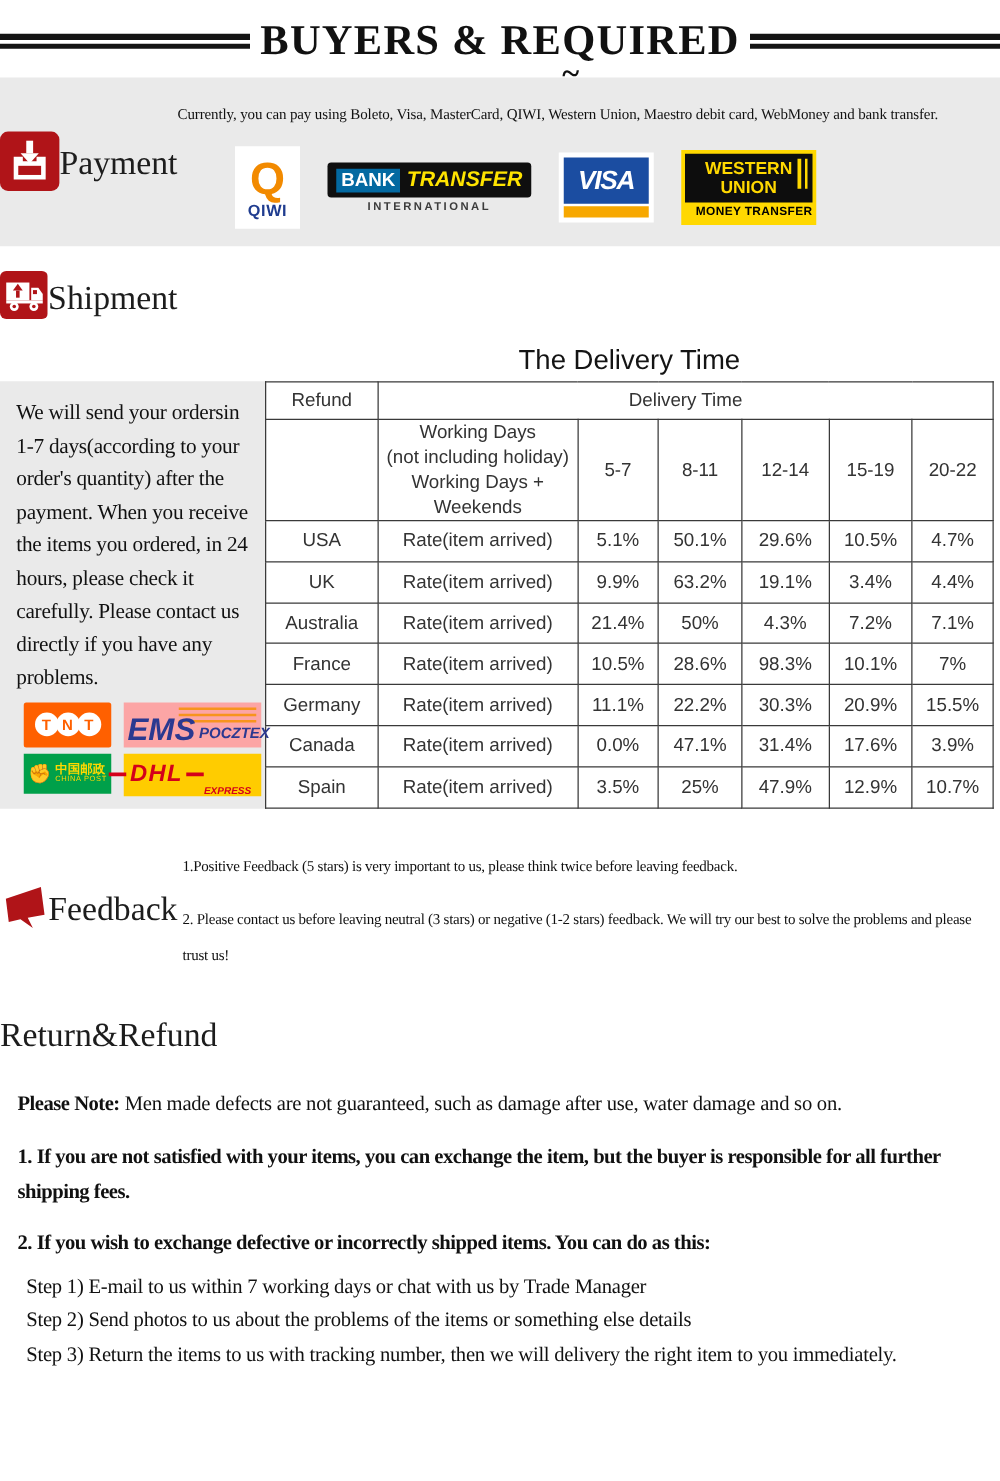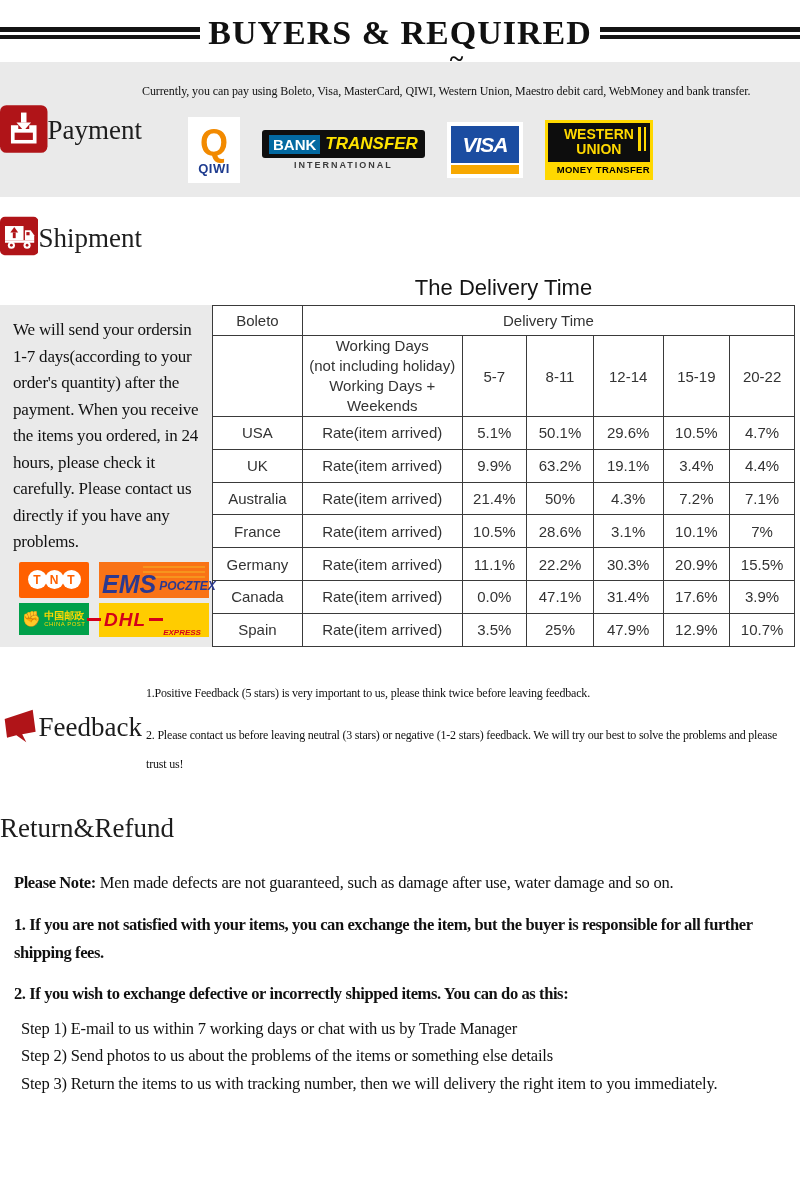--- a/index.html
+++ b/index.html
@@ -39,21 +39,21 @@
 
   
   .ship-head { margin-top:12px; position:relative; height:96px; }
   .tbl-title { position:absolute; left:212px; width:583px; bottom:4px; text-align:center; font-family:"Liberation Sans","DejaVu Sans",sans-serif; font-size:22px; font-weight:400; color:#141414; }
   .ship-body { display:flex; align-items:stretch; }
   .ship-note { width:212px; background:#eaeaea; padding:12px 4px 8px 13px; display:flex; flex-direction:column; }
   .ship-note p { font-size:17px; line-height:26.5px; color:#111; letter-spacing:-0.2px; }
   .carriers { margin-top:auto; display:grid; grid-template-columns:72px 112px; gap:5px 8px; padding:6px 0 2px 6px; }
   .logo-tnt { width:70px; height:36px; background:#ff6000; border-radius:2px; display:flex; align-items:center; justify-content:center; }
   .tnt-c { width:19px; height:19px; background:#fff; border-radius:50%; color:#ff6000; font-family:"Liberation Sans",sans-serif; font-weight:bold; font-size:12px; display:flex; align-items:center; justify-content:center; margin:0 -1px; }
-  .logo-ems { width:110px; height:36px; background:#f97316; position:relative; display:flex; align-items:flex-end; padding:2px 3px; font-family:"Liberation Sans",sans-serif; }
+  .logo-ems { width:110px; height:36px; background:#fca5a5; position:relative; display:flex; align-items:flex-end; padding:2px 3px; font-family:"Liberation Sans",sans-serif; }
   .ems-stripes { position:absolute; top:4px; right:4px; width:62px; }
   .ems-stripes div { height:2px; background:#f7941d; margin-bottom:3px; }
   .ems-word { color:#2b3990; font-weight:bold; font-style:italic; font-size:25px; line-height:24px; position:relative; }
   .ems-sub { color:#2b3990; font-weight:bold; font-style:italic; font-size:12px; margin:0 0 3px 3px; position:relative; }
   .logo-cp { width:70px; height:32px; background:#00a04a; color:#ffd800; display:flex; align-items:center; justify-content:center; gap:3px; font-family:"Liberation Sans",sans-serif; }
   .cp-mark { font-size:15px; font-weight:bold; color:#ffd800; }
   .cp-cn { font-size:10px; font-weight:bold; line-height:11px; }
   .cp-en { font-size:6px; letter-spacing:.5px; }
   .logo-dhl { width:110px; height:34px; background:#ffcc00; display:flex; flex-direction:row; align-items:center; justify-content:center; font-family:"Liberation Sans",sans-serif; }
   .dhl-word { color:#d4001a; font-weight:bold; font-style:italic; font-size:19px; line-height:17px; letter-spacing:1px; display:flex; align-items:center; gap:3px; }
@@ -197,21 +197,21 @@
         <col style="width:89px">
           <col style="width:158px">
           <col style="width:64px">
           <col style="width:66px">
           <col style="width:69px">
           <col style="width:66px">
           <col style="width:64px">
       </colgroup>
       <thead>
         <tr class="h1">
-          <th>Boleto</th>
+          <th>Refund</th>
           <th colspan="6">Delivery Time</th>
         </tr>
         <tr class="h2">
           <th></th>
           <th class="wd">
             <div>Working Days</div>
             <div>(not including holiday)</div>
             <div>Working Days + Weekends</div>
           </th>
           <th>5-7</th>
@@ -247,21 +247,21 @@
           <td>50%</td>
           <td>4.3%</td>
           <td>7.2%</td>
           <td>7.1%</td>
         </tr>
         <tr>
           <td>France</td>
           <td>Rate(item arrived)</td>
           <td>10.5%</td>
           <td>28.6%</td>
-          <td>3.1%</td>
+          <td>98.3%</td>
           <td>10.1%</td>
           <td>7%</td>
         </tr>
         <tr>
           <td>Germany</td>
           <td>Rate(item arrived)</td>
           <td>11.1%</td>
           <td>22.2%</td>
           <td>30.3%</td>
           <td>20.9%</td>

